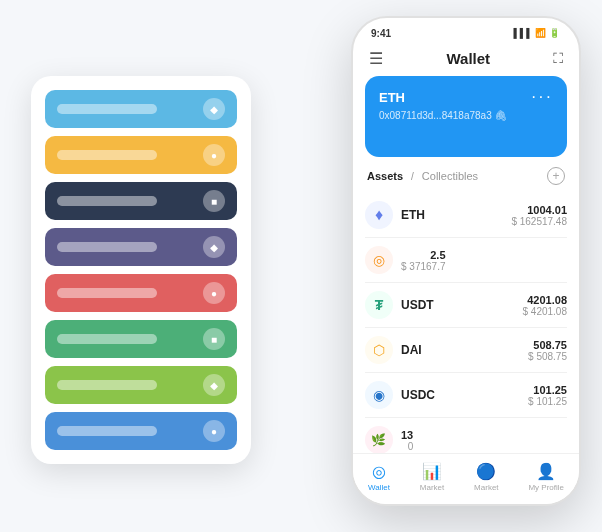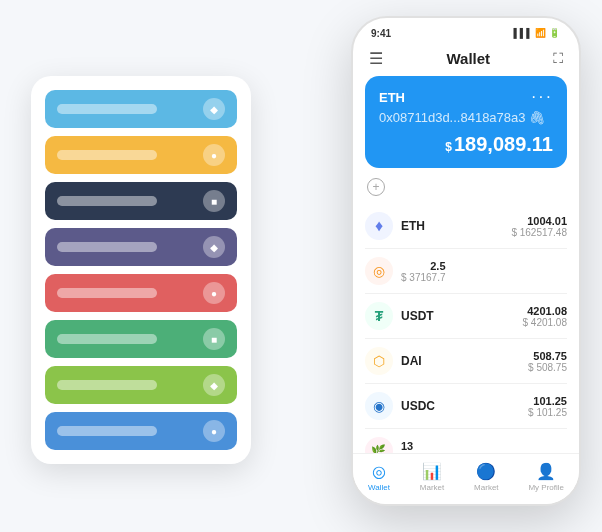--- a/index.html
+++ b/index.html
@@ -137,23 +137,23 @@
       font-size: 13px;
       font-weight: 700;
     }
 
     .eth-dots {
       font-size: 16px;
       letter-spacing: 2px;
     }
 
     .eth-address {
-      font-size: 13px;
+      font-size: 10px;
       opacity: 0.8;
-      margin-bottom: 8px;
+      margin-bottom: 24px;
     }
 
     .eth-amount {
       font-size: 20px;
       font-weight: 700;
       text-align: right;
     }
 
     .eth-amount-symbol {
       font-size: 12px;
@@ -345,26 +345,28 @@
       <span class="nav-title">Wallet</span>
       <span class="nav-icon" style="font-size:14px">⛶</span>
     </div>
 
     <div class="eth-card">
       <div class="eth-card-header">
         <span class="eth-label">ETH</span>
         <span class="eth-dots">···</span>
       </div>
       <div class="eth-address">0x08711d3d...8418a78a3 🖇</div>
-      <div class="eth-amount">
-        <span class="eth-amount-symbol">$</span><span>189,089.11</span>
-      </div>
     </div>
 
     <div class="assets-header">
+      <div class="assets-tabs">
+        <span class="assets-tab-active">Assets</span>
+        <span class="assets-tab-divider">/</span>
+        <span class="assets-tab-inactive">Collectibles</span>
+      </div>
       <div class="assets-add">+</div>
     </div>
 
     <div class="asset-list">
 
       <div class="asset-item">
         <div class="asset-icon icon-eth" style="background:#f0f4ff;color:#627eea;font-size:16px;">♦</div>
         <span class="asset-name">ETH</span>
         <div class="asset-values">
           <div class="asset-amount">1004.01</div>

